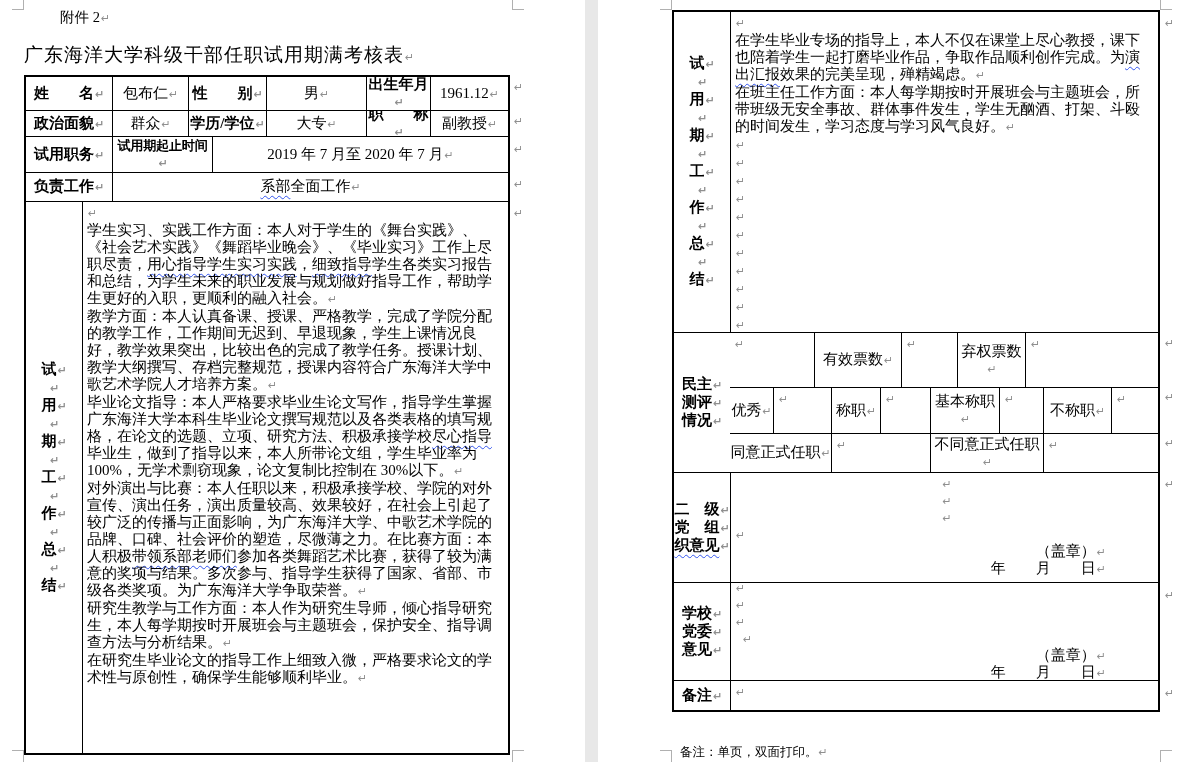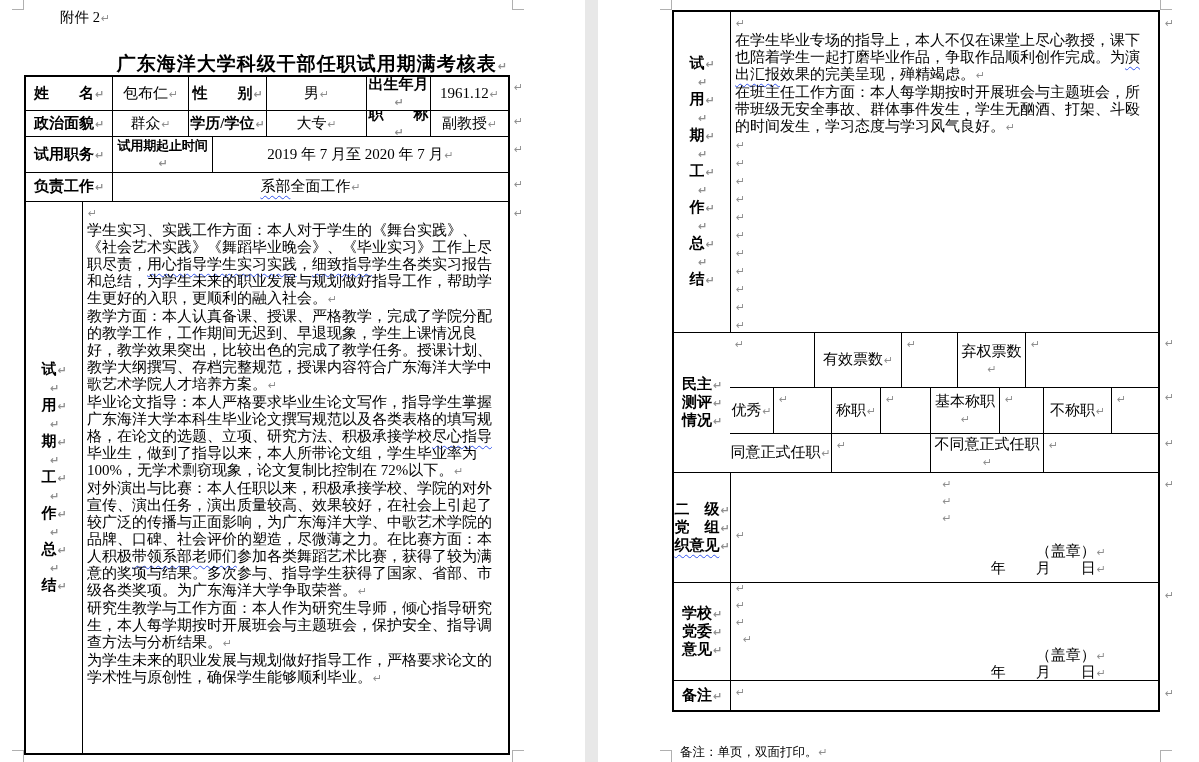--- a/index.html
+++ b/index.html
@@ -4,22 +4,22 @@
 <style>
   html,body{margin:0;padding:0}
   body{width:1199px;height:762px;overflow:hidden;background:#fff;color:#000;
        font-family:"Liberation Serif","DejaVu Serif",serif;font-size:15px}
   .canvas{position:relative;width:1199px;height:762px;background:#fff}
   .page{position:absolute;top:0;height:762px;background:#fff}
   #page1{left:0;width:585px}
   #page2{left:598px;width:601px}
   .gap{position:absolute;left:585px;top:0;width:13px;height:762px;background:var(--gap-strip,#e8e8e8)}
   .attachment{position:absolute;left:60px;top:8px;font-size:14.5px}
-  .title{position:absolute;left:24px;top:51px;width:484px;text-align:right;
-         font-size:19px;font-weight:bold;letter-spacing:1px}
+  .title{position:absolute;left:24px;top:42px;width:484px;text-align:left;
+         font-size:19px;font-weight:normal;letter-spacing:1px}
   .tbl{position:absolute;border:2px solid var(--table-border,#000);box-sizing:border-box;
        display:flex;flex-direction:column}
   #tbl1{left:24px;top:75px;width:486px;height:680px}
   #tbl2{left:74px;top:10px;width:488px;height:702px}
   .row{display:flex;box-sizing:border-box;min-height:0}
   .row+.row{border-top:1px solid var(--table-border,#000)}
   .cell{box-sizing:border-box;display:flex;align-items:center;justify-content:center;
         overflow:hidden;text-align:center;line-height:17px}
   .cell+.cell{border-left:1px solid var(--table-border,#000)}
   .lbl{font-weight:bold}
@@ -143,24 +143,24 @@
               <div class="ln">总<span class="pm">↵</span></div>
               <div class="ln"><span class="pm">↵</span></div>
               <div class="ln">结<span class="pm">↵</span></div>
             </div>
           </div>
         <div class="cell blockcell" style="flex:1">
             <div>
               <div class="ln"><span class="pm">↵</span></div>
               <div class="ln"><span>学生实习、实践工作方面：本人对于学生的《舞台实践》、《社会艺术实践》《舞蹈毕业晚会》、《毕业实习》工作上尽职尽责，</span><span class="sq-blue">用心指导学生实习实践</span><span>，</span><span class="sq-blue">细致指导</span><span>学生各类实习报告和总结，为学生未来的职业发展与规划做好指导工作，帮助学生更好的入职，更顺利的融入社会。</span><span class="pm">↵</span></div>
               <div class="ln"><span>教学方面：本人认真备课、授课、严格教学，完成了学院分配的教学工作，工作期间无迟到、早退现象，学生上课情况良好，教学效果突出，比较出色的完成了教学任务。授课计划、教学大纲撰写、存档完整规范，授课内容符合广东海洋大学中歌艺术学院人才培养方案。</span><span class="pm">↵</span></div>
-              <div class="ln"><span>毕业论文指导：本人严格要求毕业生论文写作，指导学生掌握广东海洋大学本科生毕业论文撰写规范以及各类表格的填写规格，在论文的选题、立项、研究方法、积极承接学校</span><span class="sq-blue">尽心指导</span><span>毕业生，做到了指导以来，本人所带论文组，学生毕业率为 100%，无学术剽窃现象，论文复制比控制在 72%以下。</span><span class="pm">↵</span></div>
+              <div class="ln"><span>毕业论文指导：本人严格要求毕业生论文写作，指导学生掌握广东海洋大学本科生毕业论文撰写规范以及各类表格的填写规格，在论文的选题、立项、研究方法、积极承接学校</span><span class="sq-blue">尽心指导</span><span>毕业生，做到了指导以来，本人所带论文组，学生毕业率为 100%，无学术剽窃现象，论文复制比控制在 30%以下。</span><span class="pm">↵</span></div>
               <div class="ln"><span>对外演出与比赛：本人任职以来，积极承接学校、学院的对外宣传、演出任务，演出质量较高、效果较好，在社会上引起了较广泛的传播与正面影响，为广东海洋大学、中歌艺术学院的品牌、口碑、社会评价的塑造，尽微薄之力。在比赛方面：本人积极</span><span class="sq-blue">带领系部老师们</span><span>参加各类舞蹈艺术比赛，获得了较为满意的奖项与结果。多次参与、指导学生获得了国家、省部、市级各类奖项。为广东海洋大学争取荣誉。</span><span class="pm">↵</span></div>
               <div class="ln"><span>研究生教学与工作方面：本人作为研究生导师，倾心指导研究生，本人每学期按时开展班会与主题班会，保护安全、指导调查方法与分析结果。</span><span class="pm">↵</span></div>
-              <div class="ln"><span>为学生未来的职业发展与规划做好指导工作，严格要求论文的学术性与原创性，确保学生能够顺利毕业。</span><span class="pm">↵</span></div>
+              <div class="ln"><span>在研究生毕业论文的指导工作上细致入微，严格要求论文的学术性与原创性，确保学生能够顺利毕业。</span><span class="pm">↵</span></div>
             </div>
           </div>
       </div>
     </div>
 
     <span class="pmabs pmline" style="left:513px;top:78px"><span class="pm">↵</span></span>
     <span class="pmabs pmline" style="left:513px;top:112px"><span class="pm">↵</span></span>
     <span class="pmabs pmline" style="left:513px;top:140px"><span class="pm">↵</span></span>
     <span class="pmabs pmline" style="left:513px;top:175px"><span class="pm">↵</span></span>
     <span class="pmabs pmline" style="left:513px;top:204px"><span class="pm">↵</span></span>

